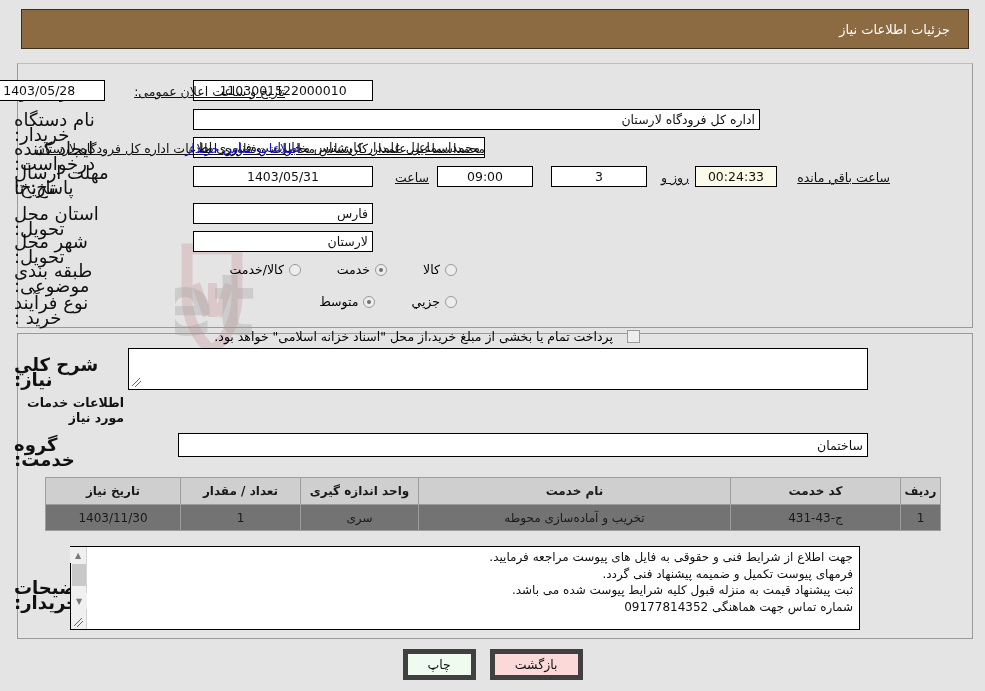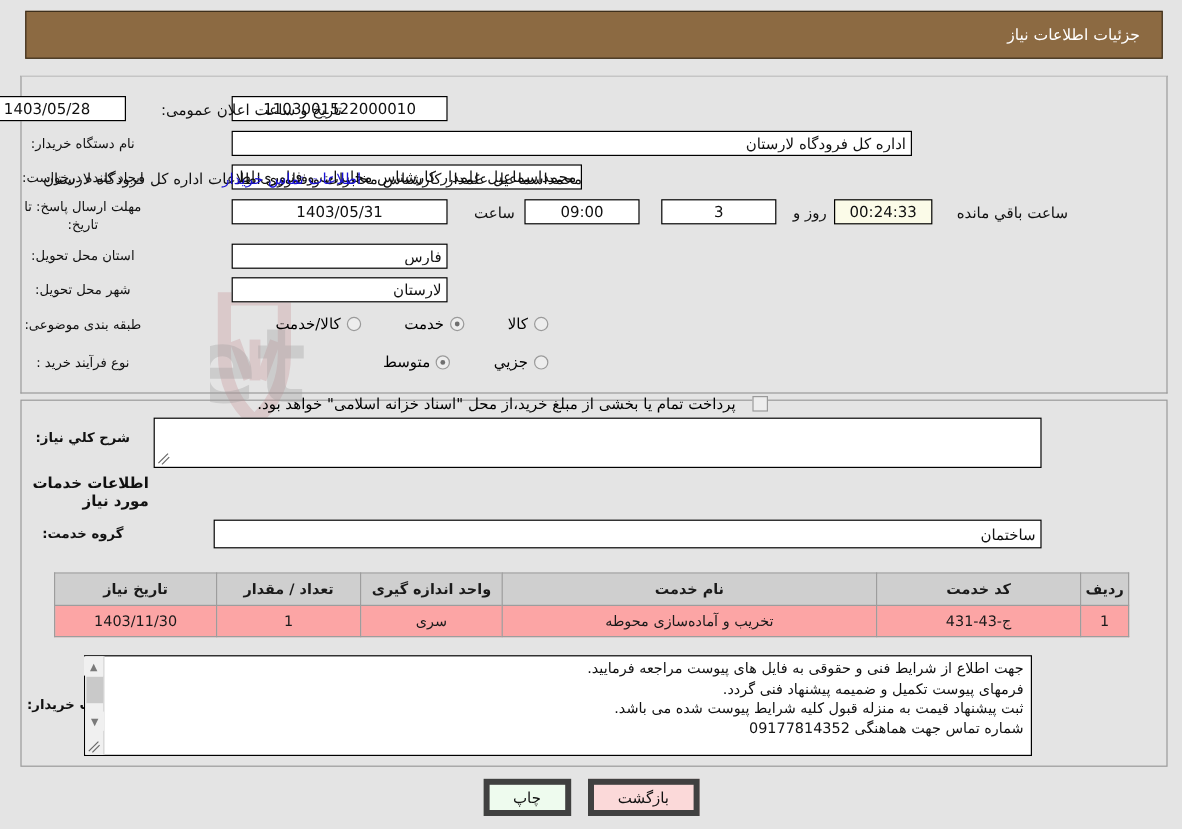--- a/index.html
+++ b/index.html
@@ -71,22 +71,22 @@
     width: 956px;
     height: 306px;
     border: 1px solid #9a9a9a;
     background: transparent;
     z-index: 2;
   }
   .lbl-col {
     position: absolute;
     right: 861px;
     width: 110px;
-    text-align: center;
-    font-size: 11px;
+    text-align: left;
+    font-size: 18px;
     color: #111;
     line-height: 15px;
     z-index: 6;
   }
 
   .fld {
     border: 1px solid #000000;
     background: #ffffff;
     height: 21px;
     line-height: 19px;
@@ -101,20 +101,21 @@
   }
   .fld.rtl-right { text-align: right; }
   .fld.cream { background: #fbfbe8; }
 
   .freetext {
     position: absolute;
     font-size: 12.5px;
     color: #111;
     z-index: 6;
     white-space: nowrap;
+    text-decoration: underline;
   }
   .bluelink {
     position: absolute;
     font-size: 12.5px;
     color: #1a12d6;
     z-index: 7;
     white-space: nowrap;
     cursor: pointer;
   }
 
@@ -205,21 +206,21 @@
   }
   table.grid th {
     background: #cfcfcf;
     border: 1px solid #9d9d9d;
     height: 27px;
     font-weight: bold;
     color: #1a1a1a;
     font-size: 12px;
   }
   table.grid td {
-    background: #fca5a5;
+    background: #737373;
     border: 1px solid #9d9d9d;
     height: 26px;
     text-align: center;
     color: #1a1a1a;
     font-size: 12px;
   }
 
   
   .notes-box {
     position: absolute;

